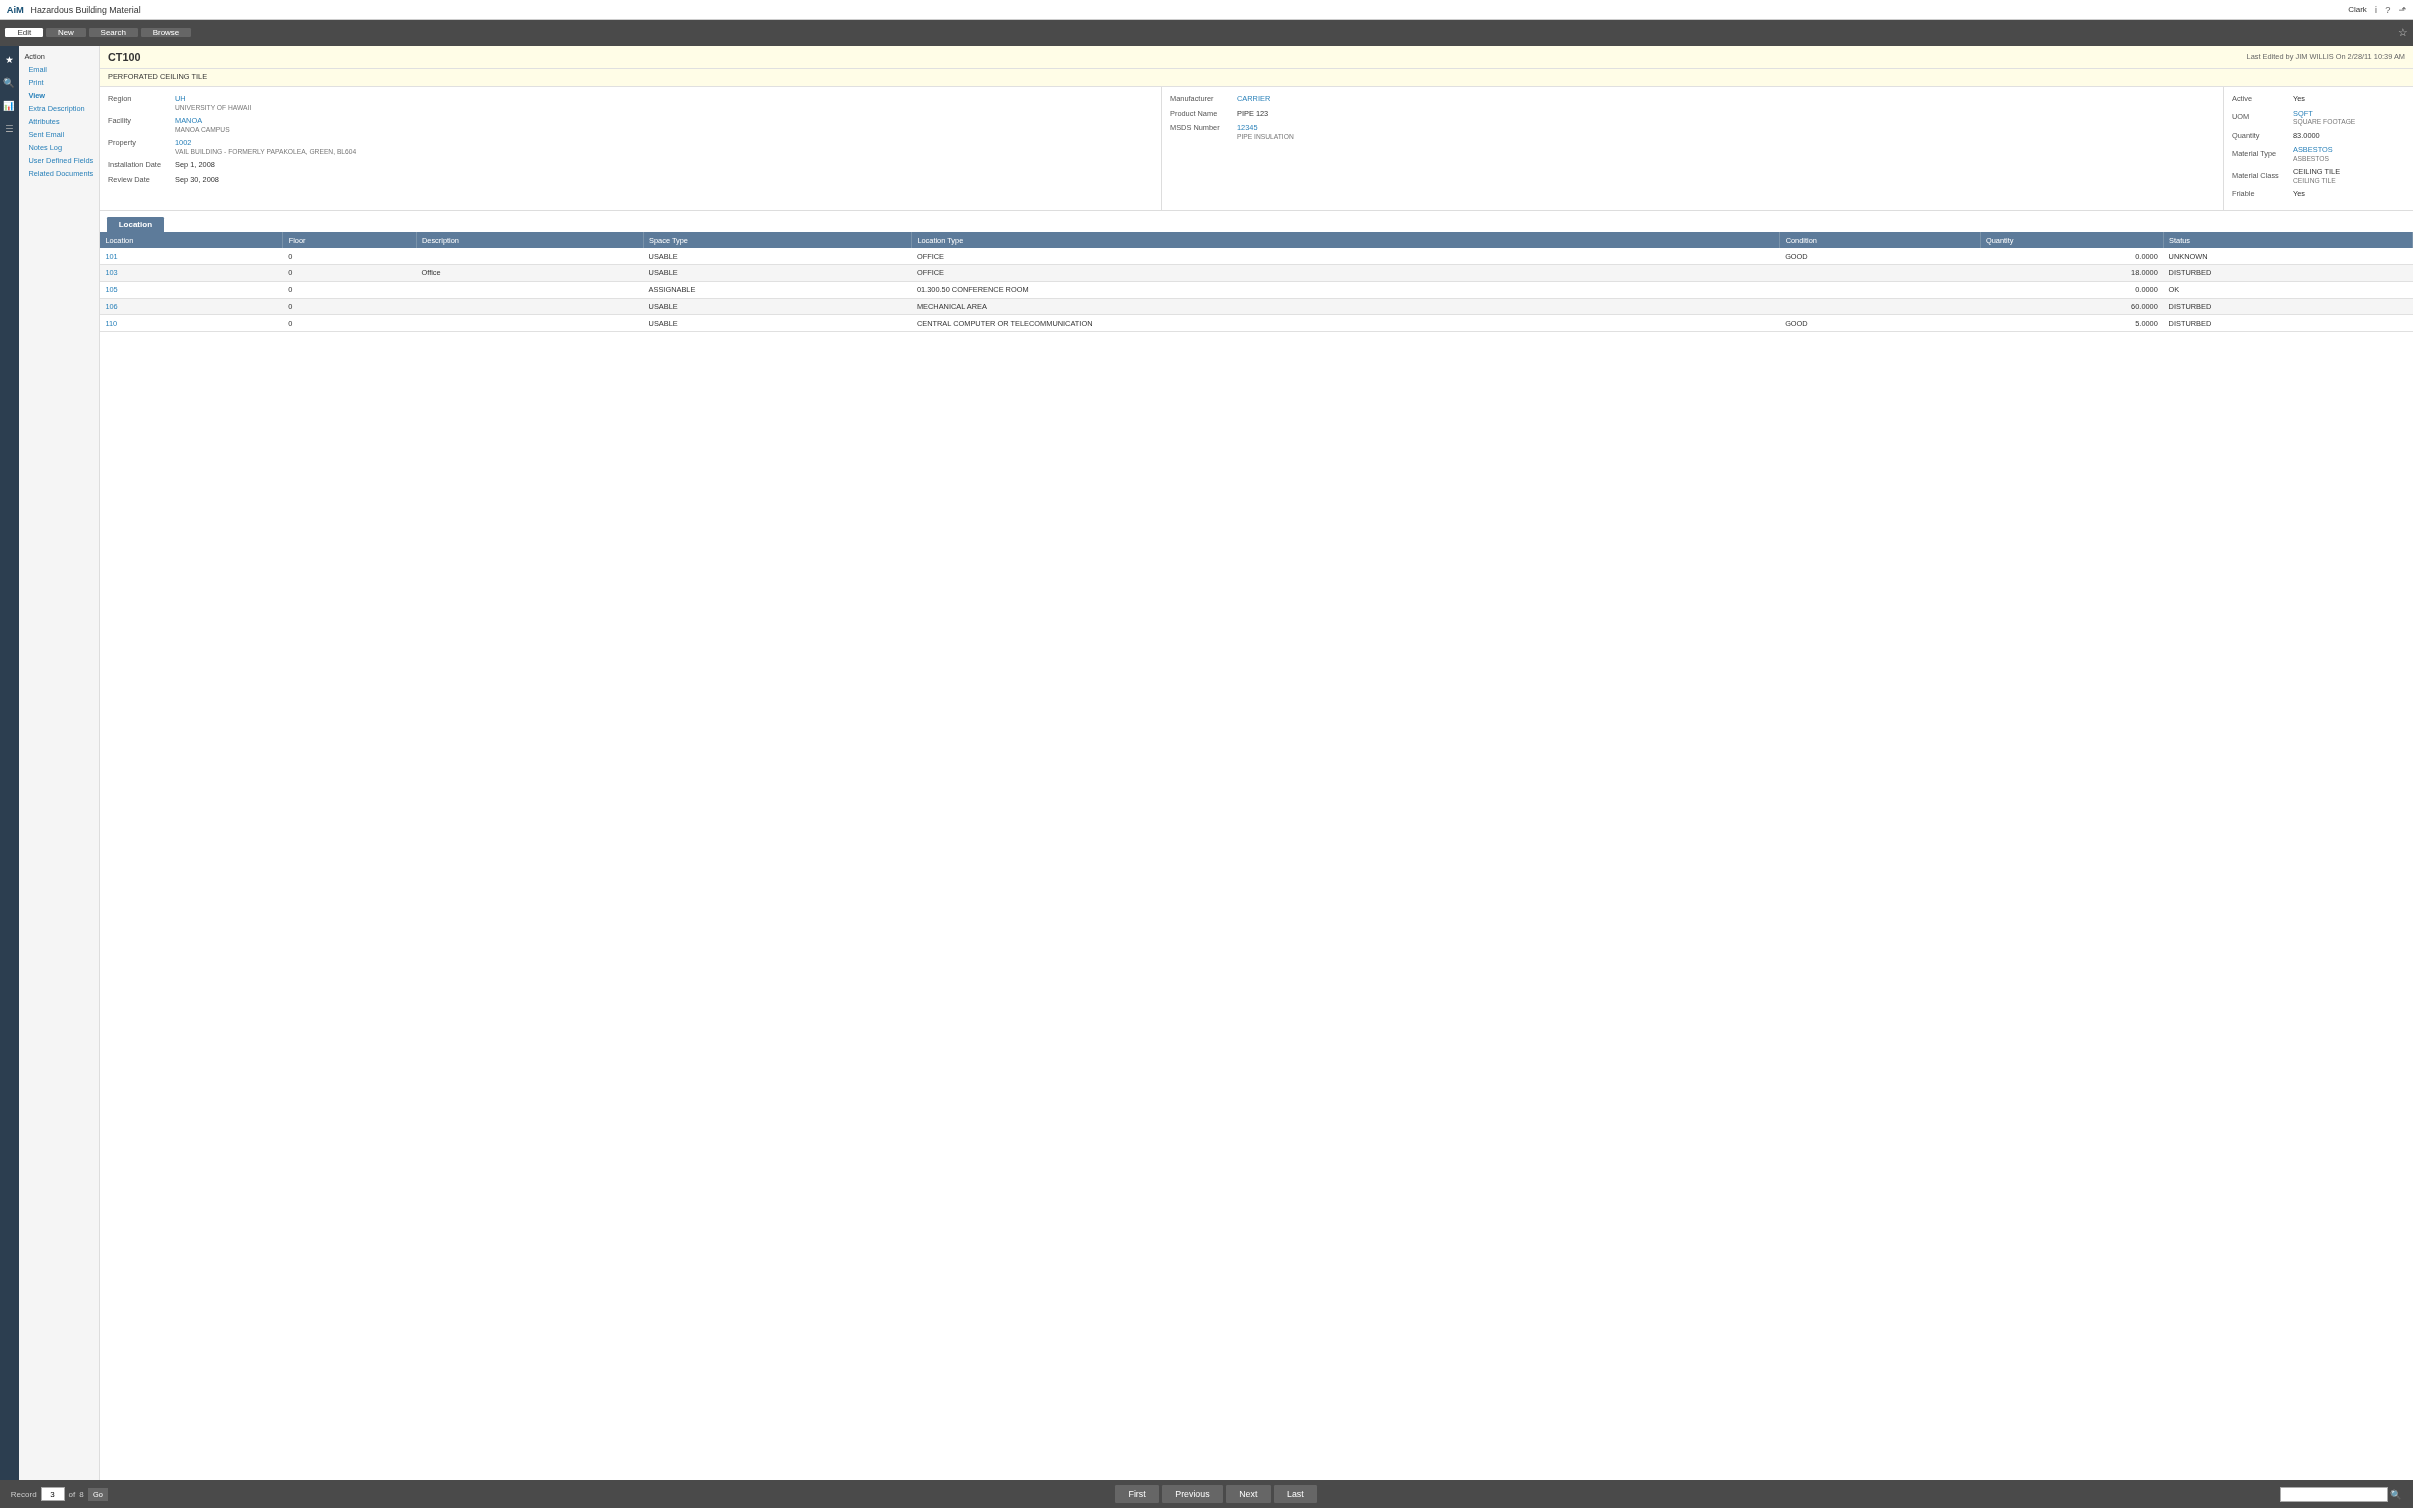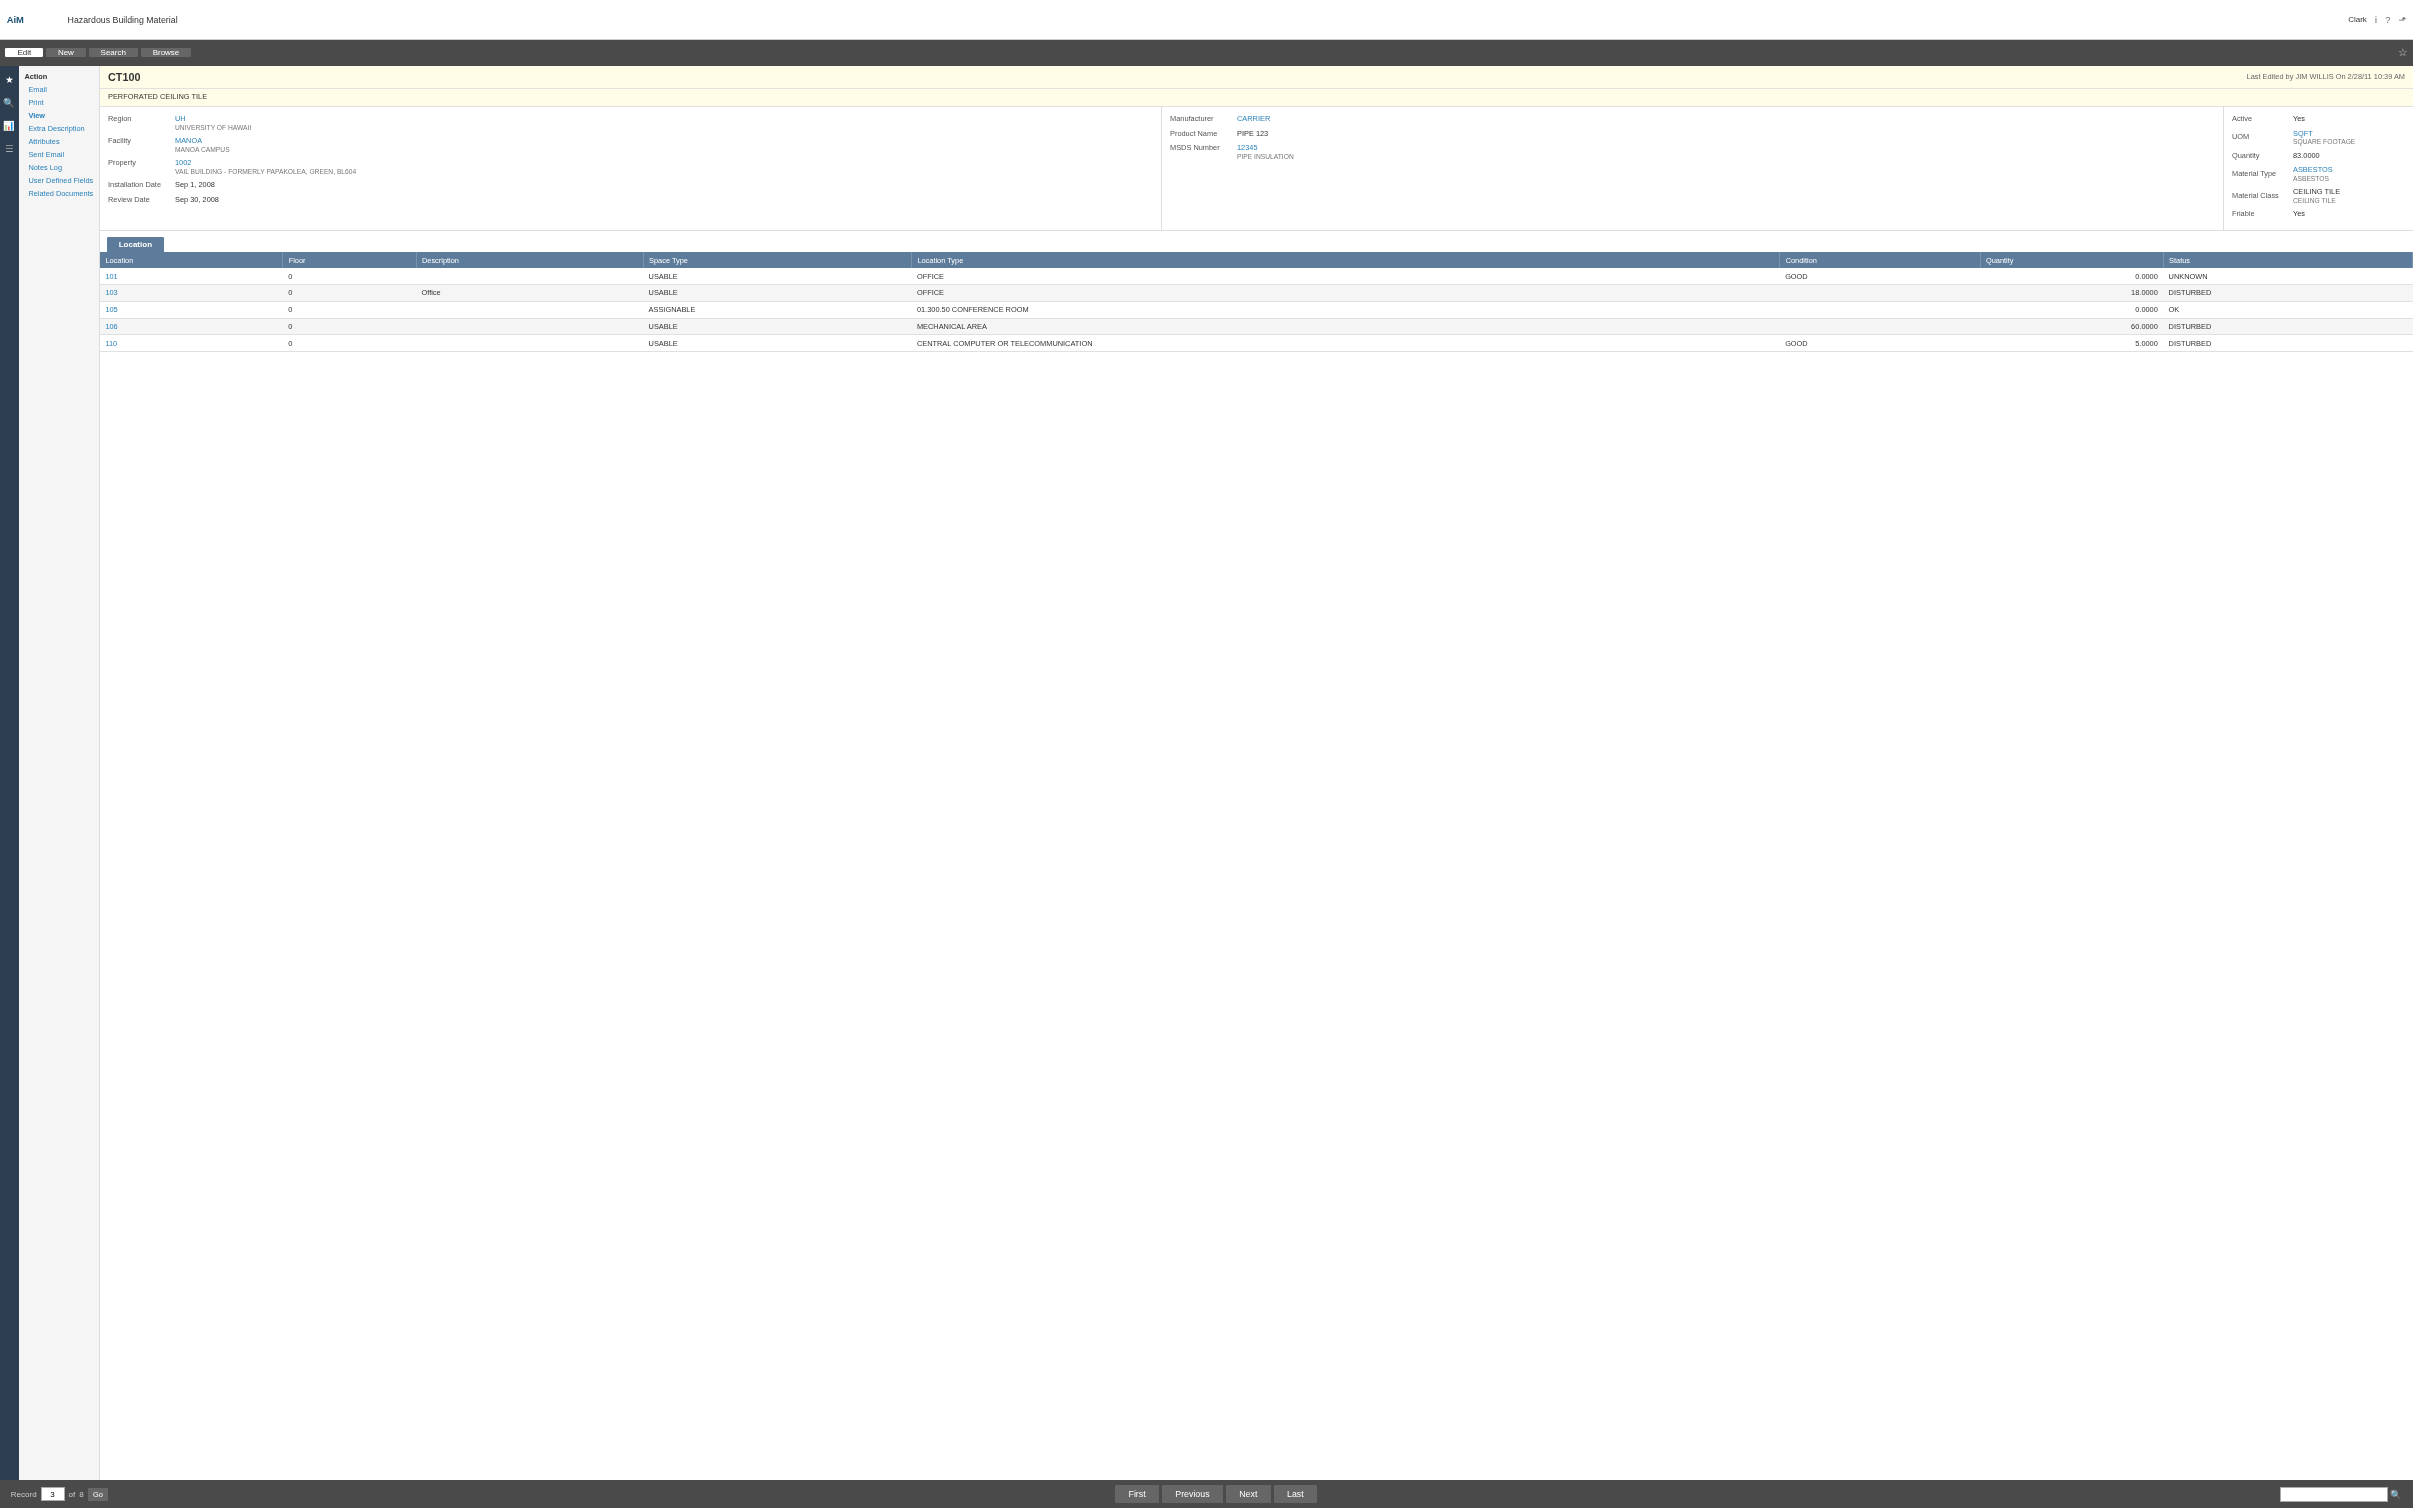--- a/index.html
+++ b/index.html
@@ -4,24 +4,23 @@
   <style>
     * { box-sizing: border-box; margin: 0; padding: 0; }
     body { font-family: Arial, sans-serif; font-size: 7.4px; background: #f0f0f0; color: #333; height: 100vh; display: flex; flex-direction: column; }
 
     
     .top-bar {
       background: #fff;
       display: flex;
       align-items: center;
       padding: 0 6.7px;
-      height: 40px;
+      height: 20px;
       border-bottom: 0.7px solid #ccc;
       flex-shrink: 0;
-      gap: 37px;
     }
     .top-bar .app-logo {
       font-weight: bold;
       color: #1a5276;
       font-size: 9.4px;
       margin-right: 6.7px;
     }
     .top-bar .app-title {
       font-size: 8.8px;
       color: #333;
@@ -108,21 +107,21 @@
     }
     .sidebar-icons .si.active {
       color: #fff;
     }
     .sidebar-menu {
       flex: 1;
       padding-top: 2.7px;
     }
     .sidebar-section-header {
       font-size: 7.4px;
-      font-weight: bold;
+      font-weight: normal;
       padding: 4px 5.4px 1.3px 5.4px;
       color: #333;
       cursor: pointer;
     }
     .sidebar-item {
       font-size: 7.4px;
       padding: 2px 5.4px 2px 9.4px;
       color: #2980b9;
       cursor: pointer;
     }

